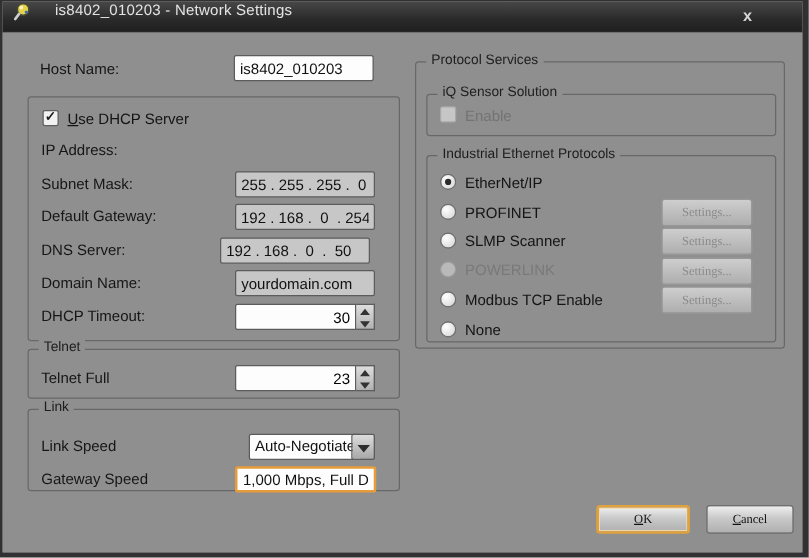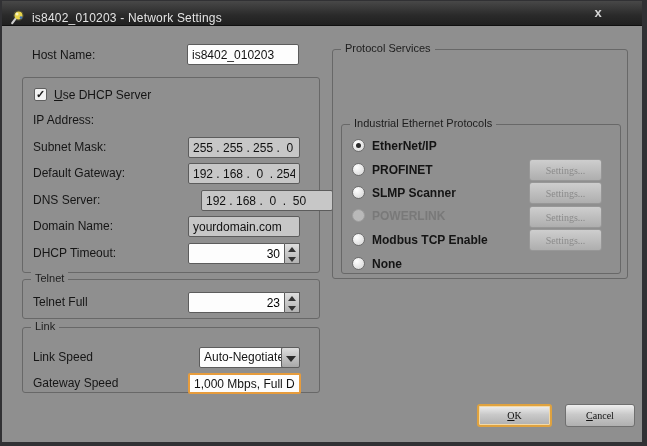--- a/index.html
+++ b/index.html
@@ -2,21 +2,21 @@
 <html><head>
 <meta charset="utf-8">
 <style>
   * { margin:0; padding:0; box-sizing:border-box; }
   html,body { width:647px; height:446px; font-family:"Liberation Sans", sans-serif; font-size:12px; color:#141414; }
   .window { position:relative; width:647px; height:446px; background:#8f8f8f;
             border:2px solid #313134; border-top-width:1px; border-right-width:5px; border-bottom-width:4px; overflow:hidden; }
   
   .titlebar { position:absolute; top:0; left:0; right:0; height:25px;
               background:linear-gradient(#484848,#2a2a2a 60%,#202020); border-bottom:1px solid #101010;
-              display:flex; align-items:flex-end; }
+              display:flex; align-items:flex-start;gap:12px; }
   .app-icon { margin-left:7px; width:16px; height:16px; display:inline-block; }
   .title { margin-left:7px; color:#e4e4e4; font-size:12px; letter-spacing:.2px; }
   .close-btn { position:absolute; right:32px; top:3px; width:24px; height:18px; color:#d6d6d6;
                font-weight:bold; font-size:13px; text-align:center; line-height:18px; cursor:default; }
   
   .body { position:absolute; top:25px; left:0; right:0; bottom:0; background:#8f8f8f; }
   .lbl { position:absolute; color:#161616; white-space:nowrap; }
   .group { position:absolute; border:1px solid #686868; border-radius:3px; }
   .group-label { position:absolute; top:-8px; left:8px; background:#8f8f8f; padding:0 4px; font-size:11px; color:#1d1d1d; white-space:nowrap;text-align:right; }
   
@@ -41,21 +41,21 @@
   
   .checkbox { position:absolute; width:13px; height:13px; background:#f2f2f2; border:1px solid #5f5f5f; border-radius:2px;
               color:#1c1c1c; font-size:11px; line-height:11px; text-align:center; font-weight:bold; }
   .checkbox.disabled { background:#c6c6c6; border-color:#a9a9a9; }
   .cb-label { position:absolute; }
   .cb-label.disabled { color:#737373; }
   .radio { position:absolute; width:13px; height:13px; border:1px solid #6e6e6e; border-radius:50%;
            background:radial-gradient(circle at 35% 30%, #ffffff,#d2d2d2); }
   .radio.selected::after { content:""; position:absolute; left:3px; top:3px; width:5px; height:5px; border-radius:50%; background:#2b2b2b; }
   .radio.disabled { background:#b9b9b9; border-color:#9d9d9d; }
-  .opt-label { position:absolute; white-space:nowrap;font-weight:bold; }
+  .opt-label { position:absolute; white-space:nowrap; }
   .opt-label.disabled { color:#797979; }
   
   .btn { position:absolute; font-family:Liberation Serif, serif; font-size:10px; color:#111;
          background:linear-gradient(#efefef,#c9c9c9 45%,#b0b0b0); border:1px solid #6f6f6f; border-radius:3px; }
   .btn.focus-orange { border:2px solid #dfa23f; box-shadow:inset 0 0 0 1px #f3d9a6; }
   .btn.disabled { background:linear-gradient(#cecece,#aeaeae); color:#8b8b8b; border-color:#979797; }
 </style>
 </head>
 <body>
 
@@ -82,21 +82,21 @@
     <div class="group" style="left:20px; top:51px; width:298px; height:196px;">
       <span class="checkbox" style="left:11px; top:10px;">✓</span>
       <span class="cb-label underline-first" style="left:31px; top:10px;"><u>U</u>se DHCP Server</span>
 
     <span class="lbl" style="left: 10px; top: 35px;">IP Address:</span>
         <span class="lbl" style="left: 10px; top: 62px;">Subnet Mask:</span>
         <input class="field gray" readonly="" value="255 . 255 . 255 .  0" style="left: 165px; top: 59px; width: 112px;">
         <span class="lbl" style="left: 10px; top: 88px;">Default Gateway:</span>
         <input class="field gray" readonly="" value="192 . 168 .  0  . 254" style="left: 165px; top: 85px; width: 112px;">
         <span class="lbl" style="left: 10px; top: 115px;">DNS Server:</span>
-        <input class="field gray" readonly="" value="192 . 168 .  0  .  50" style="left: 178px; top: 112px; width: 132px;">
+        <input class="field gray" readonly="" value="192 . 168 .  0  .  50" style="left: 153px; top: 112px; width: 120px;">
         <span class="lbl" style="left: 10px; top: 141px;">Domain Name:</span>
         <input class="field gray" readonly="" value="yourdomain.com" style="left: 165px; top: 138px; width: 112px;">
         <span class="lbl" style="left: 10px; top: 168px;">DHCP Timeout:</span>
         <div class="spin-wrap" style="left: 165px; top: 165px;">
           <input value="30" style="">
           <div class="spinner">
             <span class="spin-up"></span>
             <span class="spin-down"></span>
           </div>
         </div>
@@ -119,20 +119,25 @@
       <span class="lbl" style="left:10px; top:22px;">Link Speed</span>
       <div class="combo-text" style="top:19px;">Auto-Negotiate</div>
       <div class="combo-btn" style="top:19px;"></div>
       <span class="lbl" style="left:10px; top:48px;">Gateway Speed</span>
       <input class="field white orange-border" style="left: 165px; top: 45px; width: 113px;" readonly="" value="1,000 Mbps, Full Dup">
     </div>
 
     <div class="group" style="left:330px; top:23px; width:296px; height:230px;">
       <span class="group-label">Protocol Services</span>
 
+      <div class="group" style="left:8px; top:25px; width:280px; height:34px; position:absolute;">
+        <span class="group-label">iQ Sensor Solution</span>
+        <span class="checkbox disabled" style="left:10px; top:9px;"></span>
+        <span class="cb-label disabled" style="left:30px; top:10px;">Enable</span>
+      </div>
 
       <div class="group" style="left:8px; top:74px; width:280px; height:150px; position:absolute;">
         <span class="group-label">Industrial Ethernet Protocols</span>
 
       <span class="radio selected" style="left: 10px; top: 14px;"></span>
           <span class="opt-label" style="left: 30px; top: 14px;">EtherNet/IP</span>
           <span class="radio" style="left: 10px; top: 38px;"></span>
           <span class="opt-label" style="left: 30px; top: 38px;">PROFINET</span>
           <button class="btn disabled" style="left: 187px; top: 34px; width: 73px; height: 22px; position: absolute;">Settings...</button>
           <span class="radio" style="left: 10px; top: 61px;"></span>

